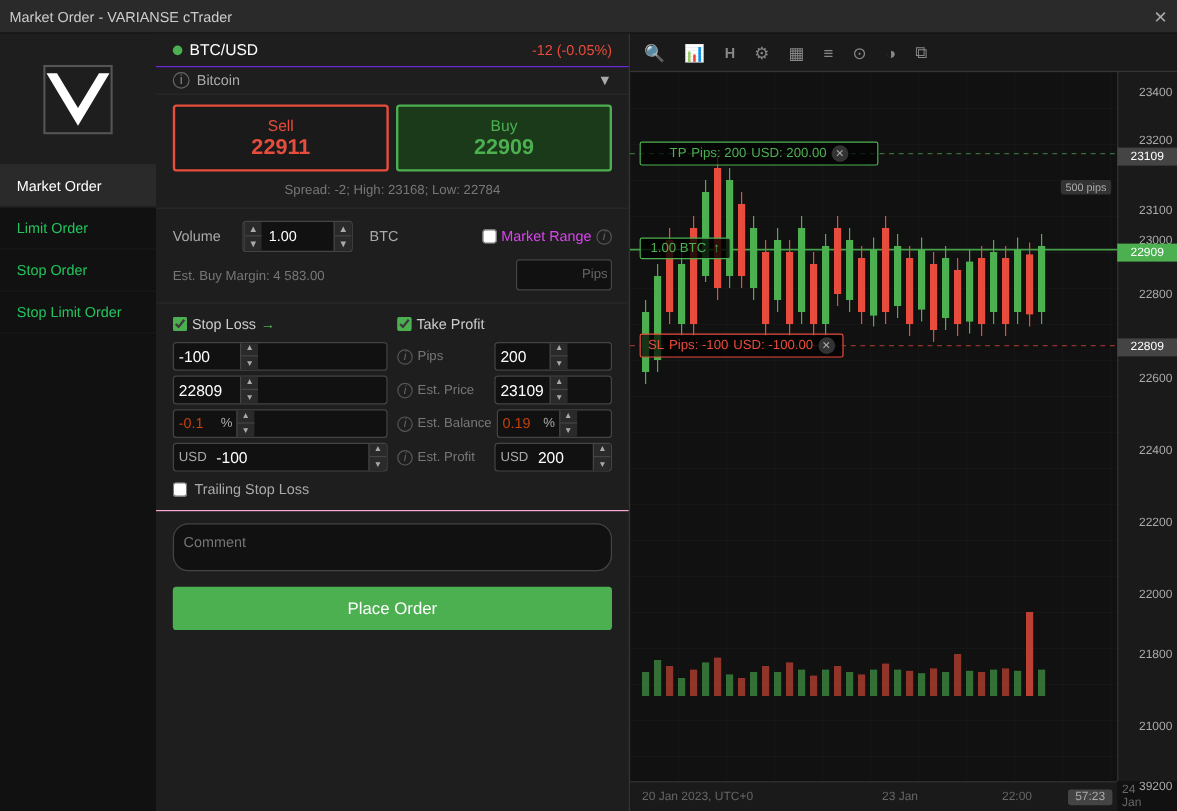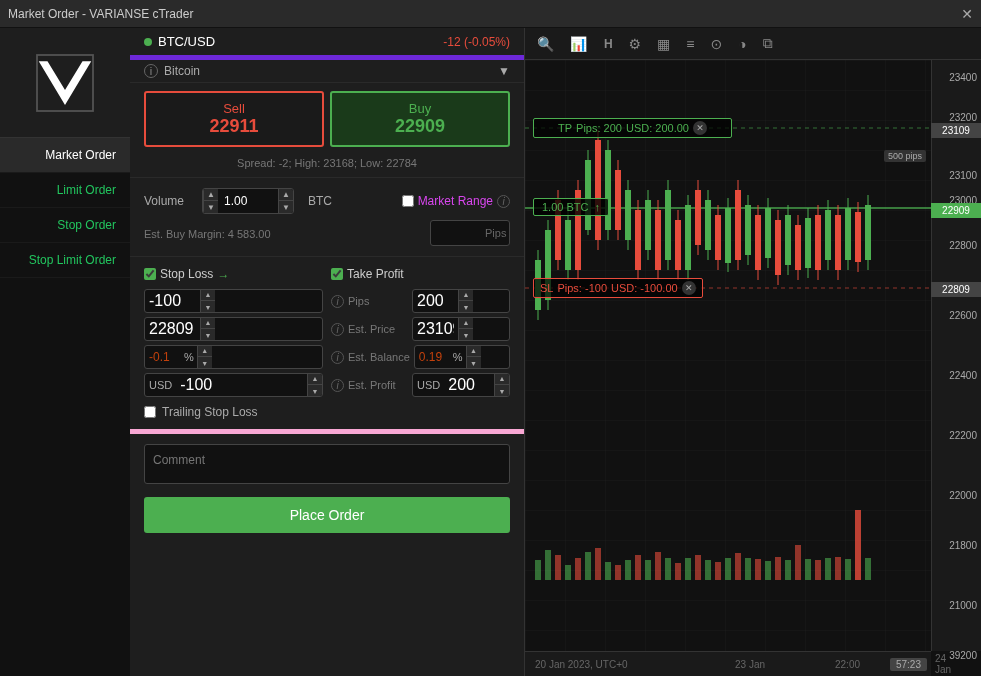--- a/index.html
+++ b/index.html
@@ -56,21 +56,20 @@
       border-bottom: 1px solid #333;
     }
     .logo-v {
       width: 70px;
       height: 70px;
     }
     .sidebar-menu {
       display: flex;
       flex-direction: column;
       flex: 1;
-      text-align: right;
     }
     .sidebar-item {
       padding: 10px 14px;
       cursor: pointer;
       color: #22c55e;
       font-size: 12px;
       border-bottom: 1px solid #1a1a1a;
     }
     .sidebar-item.active {
       background: #2a2a2a;
@@ -105,21 +104,21 @@
       align-items: center;
       color: #aaa;
     }
     .panel-header-icons span { cursor: pointer; font-size: 14px; }
 
     .symbol-row {
       display: flex;
       align-items: center;
       justify-content: space-between;
       padding: 6px 14px;
-      border-bottom: 5px solid #6d28d9;
+      border-bottom: 1px solid #6d28d9;
     }
     .symbol-dot {
       width: 8px; height: 8px;
       border-radius: 50%;
       background: #4CAF50;
       margin-right: 6px;
       display: inline-block;
     }
     .symbol-name { color: #fff; font-size: 13px; }
     .symbol-change { color: #e74c3c; font-size: 12px; }
@@ -232,21 +231,21 @@
     }
     .est-margin {
       color: #777;
       font-size: 11px;
       margin-top: 2px;
     }
 
     
     .sltp-section {
       padding: 10px 14px;
-      border-bottom: 5px solid #f9a8d4;
+      border-bottom: 1px solid #f9a8d4;
     }
     .sltp-grid {
       display: grid;
       grid-template-columns: 1fr 1fr;
       gap: 8px;
     }
     .sl-col, .tp-col {
       display: flex;
       flex-direction: column;
       gap: 4px;
@@ -276,21 +275,21 @@
       background: #111;
       border: 1px solid #444;
       border-radius: 3px;
       height: 24px;
       overflow: hidden;
     }
     .num-input {
       background: transparent;
       border: none;
       color: #fff;
-      font-size: 16px;
+      font-size: 13px;
       padding: 0 4px;
       width: 55px;
       outline: none;
     }
     .num-spinners {
       display: flex;
       flex-direction: column;
       background: #2a2a2a;
       border-left: 1px solid #444;
     }
@@ -345,21 +344,21 @@
     .trailing-label { color: #aaa; font-size: 12px; }
 
     
     .comment-section {
       padding: 10px 14px;
     }
     .comment-input {
       width: 100%;
       background: #111;
       border: 1px solid #444;
-      border-radius: 3px;
+      border-radius: 13px;
       color: #86efac;
       font-size: 12px;
       padding: 8px;
       outline: none;
       resize: none;
       height: 40px;
       font-family: inherit;
     }
     .place-order-btn {
       width: calc(100% - 28px);

